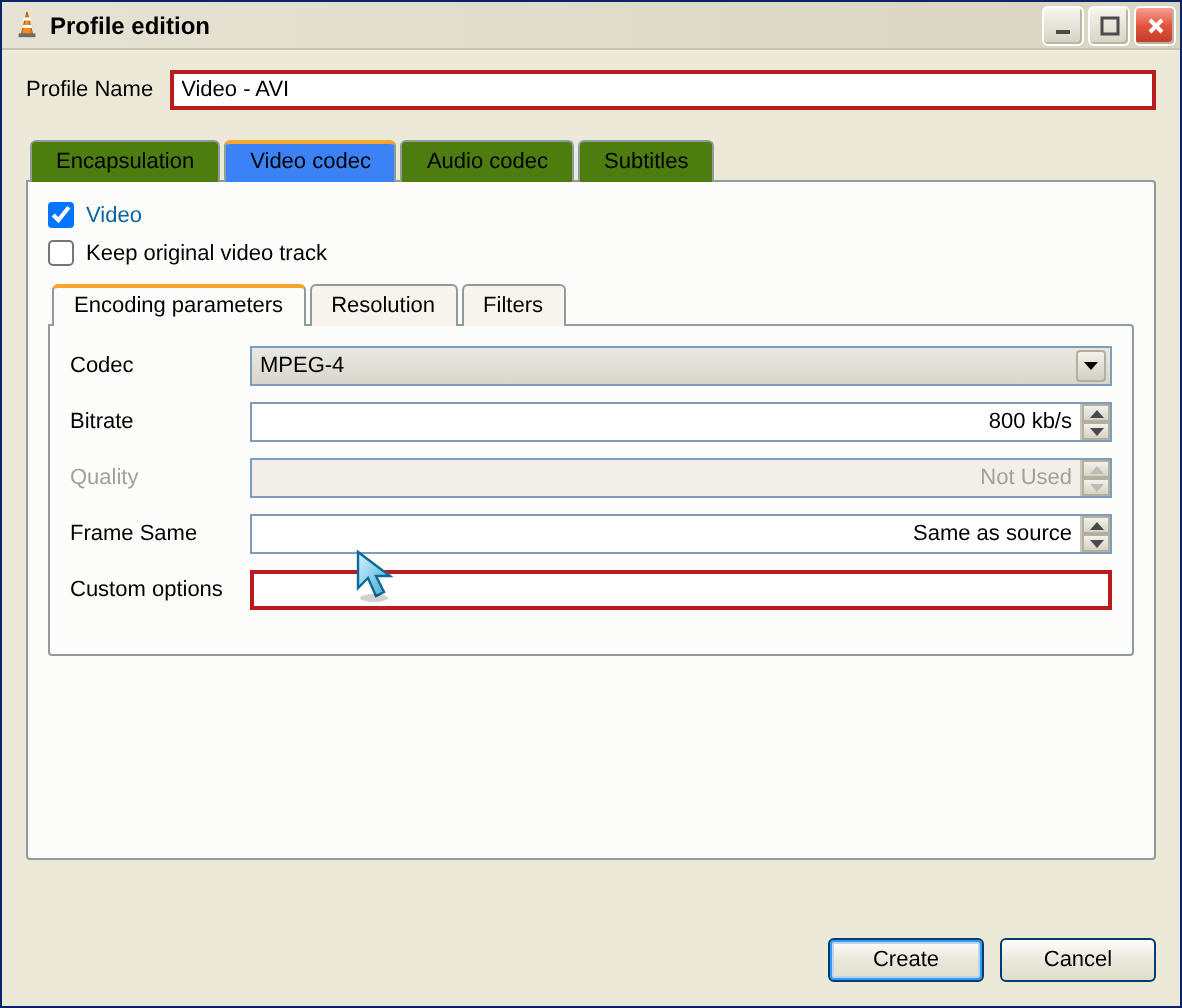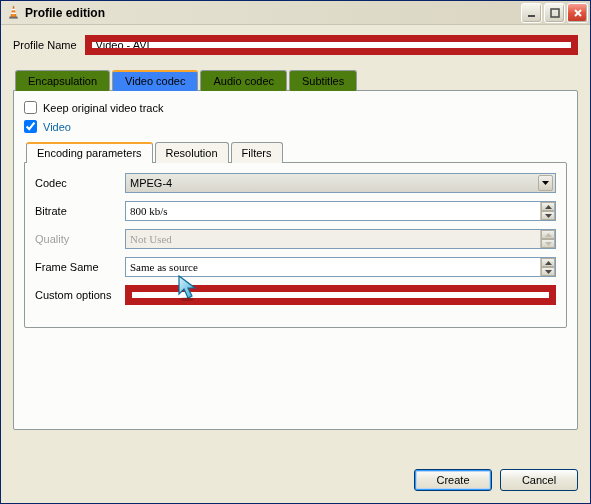--- a/index.html
+++ b/index.html
@@ -63,21 +63,21 @@
   .row-name {
     display: flex;
     align-items: center;
     gap: 8px;
     margin-bottom: 14px;
   }
   .row-name label { white-space: nowrap; }
   .text-input {
     flex: 1;
     height: 20px;
-    border: 7px solid #b91c1c;
+    border: 2px solid #b91c1c;
     background: #fff;
     padding: 0 4px;
     font: inherit;
   }
   .tabstrip {
     display: flex;
     align-items: flex-end;
     gap: 2px;
     padding-left: 2px;
     position: relative;
@@ -179,21 +179,21 @@
     flex: 1;
     height: 20px;
     border: 1px solid #7f9db9;
     background: #fff;
     display: flex;
     align-items: center;
     padding: 0 0 0 4px;
   }
   .spin.disabled { background: #f1efe7; color:#a0a0a0; }
   .spin .spin-val {
-    flex:1; text-align: left; padding-right: 4px; font-family: Liberation Serif, serif;
+    flex:1; text-align: right; padding-right: 4px;
   }
   .spin .spin-btns {
     width: 15px; height: 18px;
     display: flex; flex-direction: column;
     border-left: 1px solid #c8c6ba;
   }
   .spin .spin-btns div {
     flex:1;
     background: linear-gradient(to bottom,#f2f1ea,#d6d3c4);
     border: 1px solid #b2afa1;
@@ -266,27 +266,27 @@
     </div>
 
     <div class="tabstrip">
       <div class="maintab">Encapsulation</div>
       <div class="maintab active">Video codec</div>
       <div class="maintab">Audio codec</div>
       <div class="maintab">Subtitles</div>
     </div>
 
     <div class="tabpanel" style="flex:0 0 auto; min-height:340px;">
+      <div class="check-row videorow">
+        <input type="checkbox" checked="" style="">
+        <span>Video</span>
+      </div>
       <div class="check-row">
         <input type="checkbox" style="">
         <span>Keep original video track</span>
-      </div>
-      <div class="check-row videorow">
-        <input type="checkbox" checked="" style="">
-        <span>Video</span>
       </div>
 
       <div class="subtabstrip">
         <div class="subtab active">Encoding parameters</div>
         <div class="subtab">Resolution</div>
         <div class="subtab">Filters</div>
       </div>
 
       <div class="subpanel">
 

